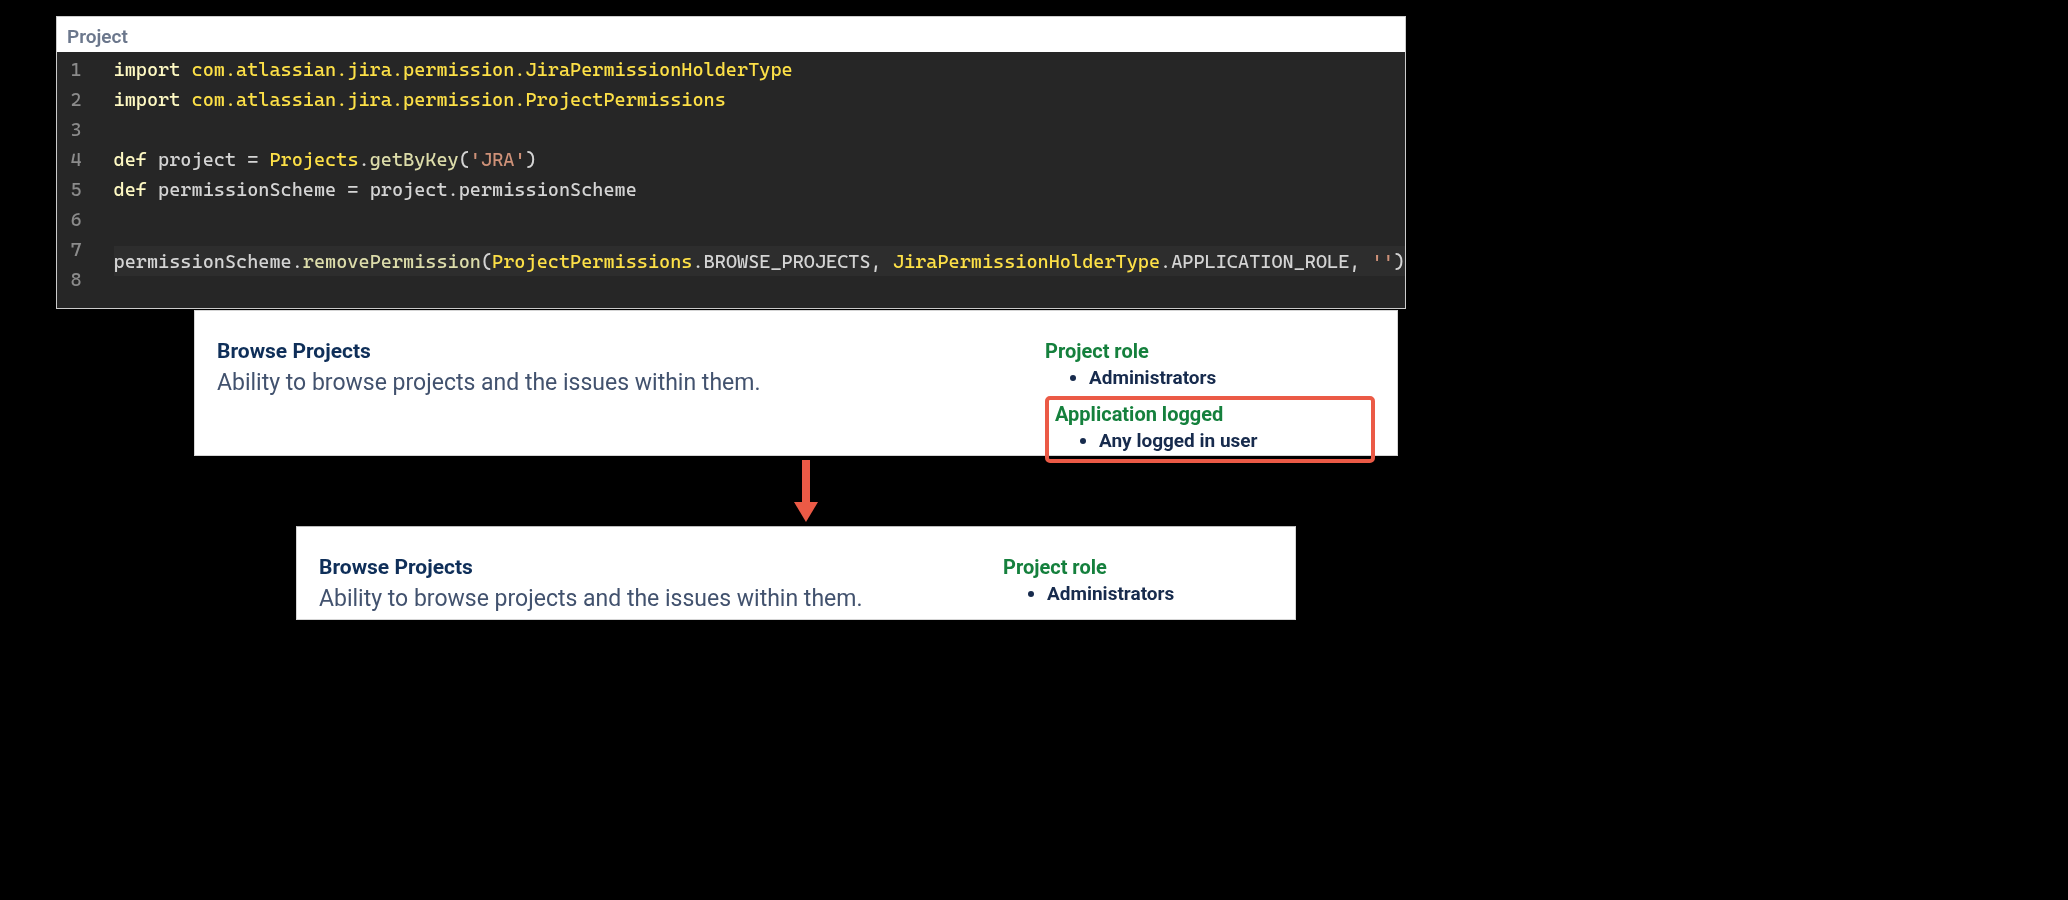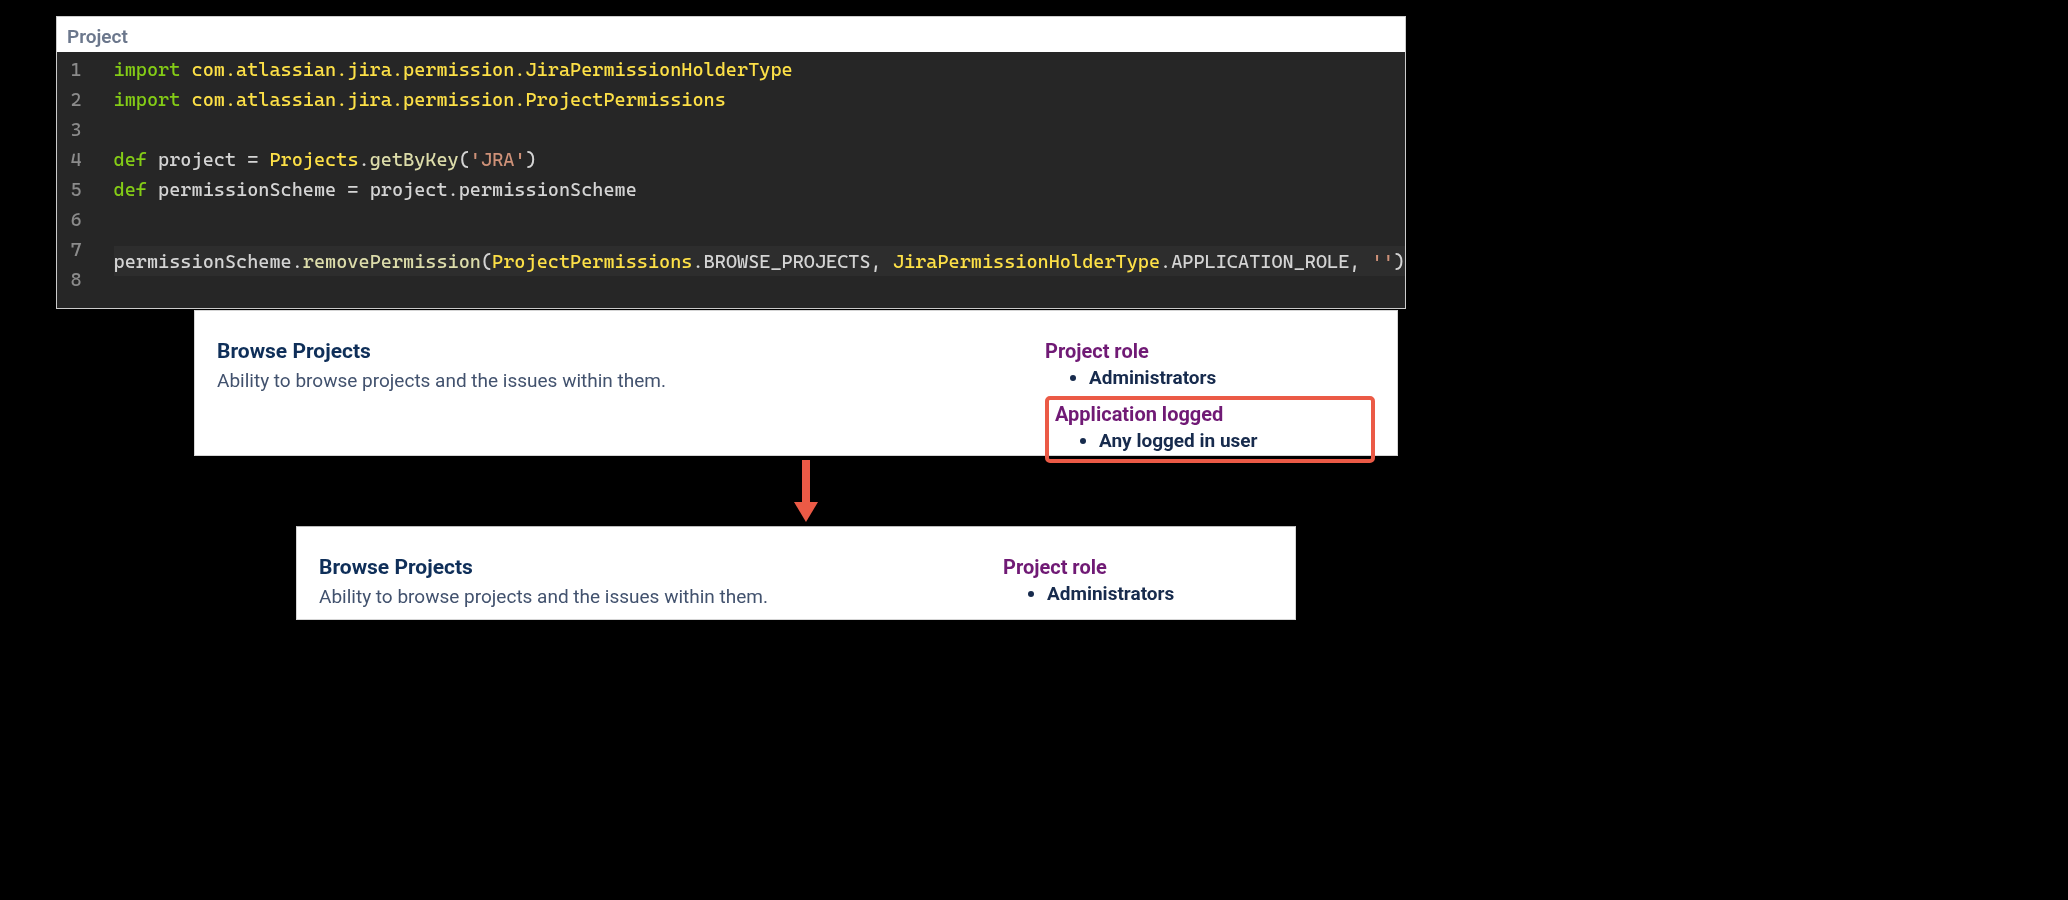--- a/index.html
+++ b/index.html
@@ -49,21 +49,21 @@
     }
     .code-lines {
       flex: 1;
       padding-left: 18px;
       color: #d4d4d4;
       white-space: pre;
     }
     .code-lines .line {
       height: 30px;
     }
-    .t-keyword { color: #84cc16; }
+    .t-keyword { color: #fef9c3; }
     .t-type { color: #fde047; }
     .t-method { color: #dcdcaa; }
     .t-string { color: #ce9178; }
     .t-punct { color: #d4d4d4; }
     .line-active {
       background: #2d2d2d;
       margin-top: 12px;
     }
     .permission-card {
       position: absolute;
@@ -96,24 +96,24 @@
       width: 270px;
     }
     .perm-title {
       color: #0f2f59;
       font-weight: 700;
       font-size: 21px;
       margin-bottom: 6px;
     }
     .perm-desc {
       color: #42526e;
-      font-size: 19px;
+      font-size: 23px;
     }
     .grant-heading {
-      color: #701a75;
+      color: #15803d;
       font-weight: 700;
       font-size: 20px;
       margin-bottom: 2px;
     }
     .grant-list {
       list-style: disc;
       padding-left: 44px;
       color: #172b4d;
       font-size: 19px;
       margin-bottom: 6px;

